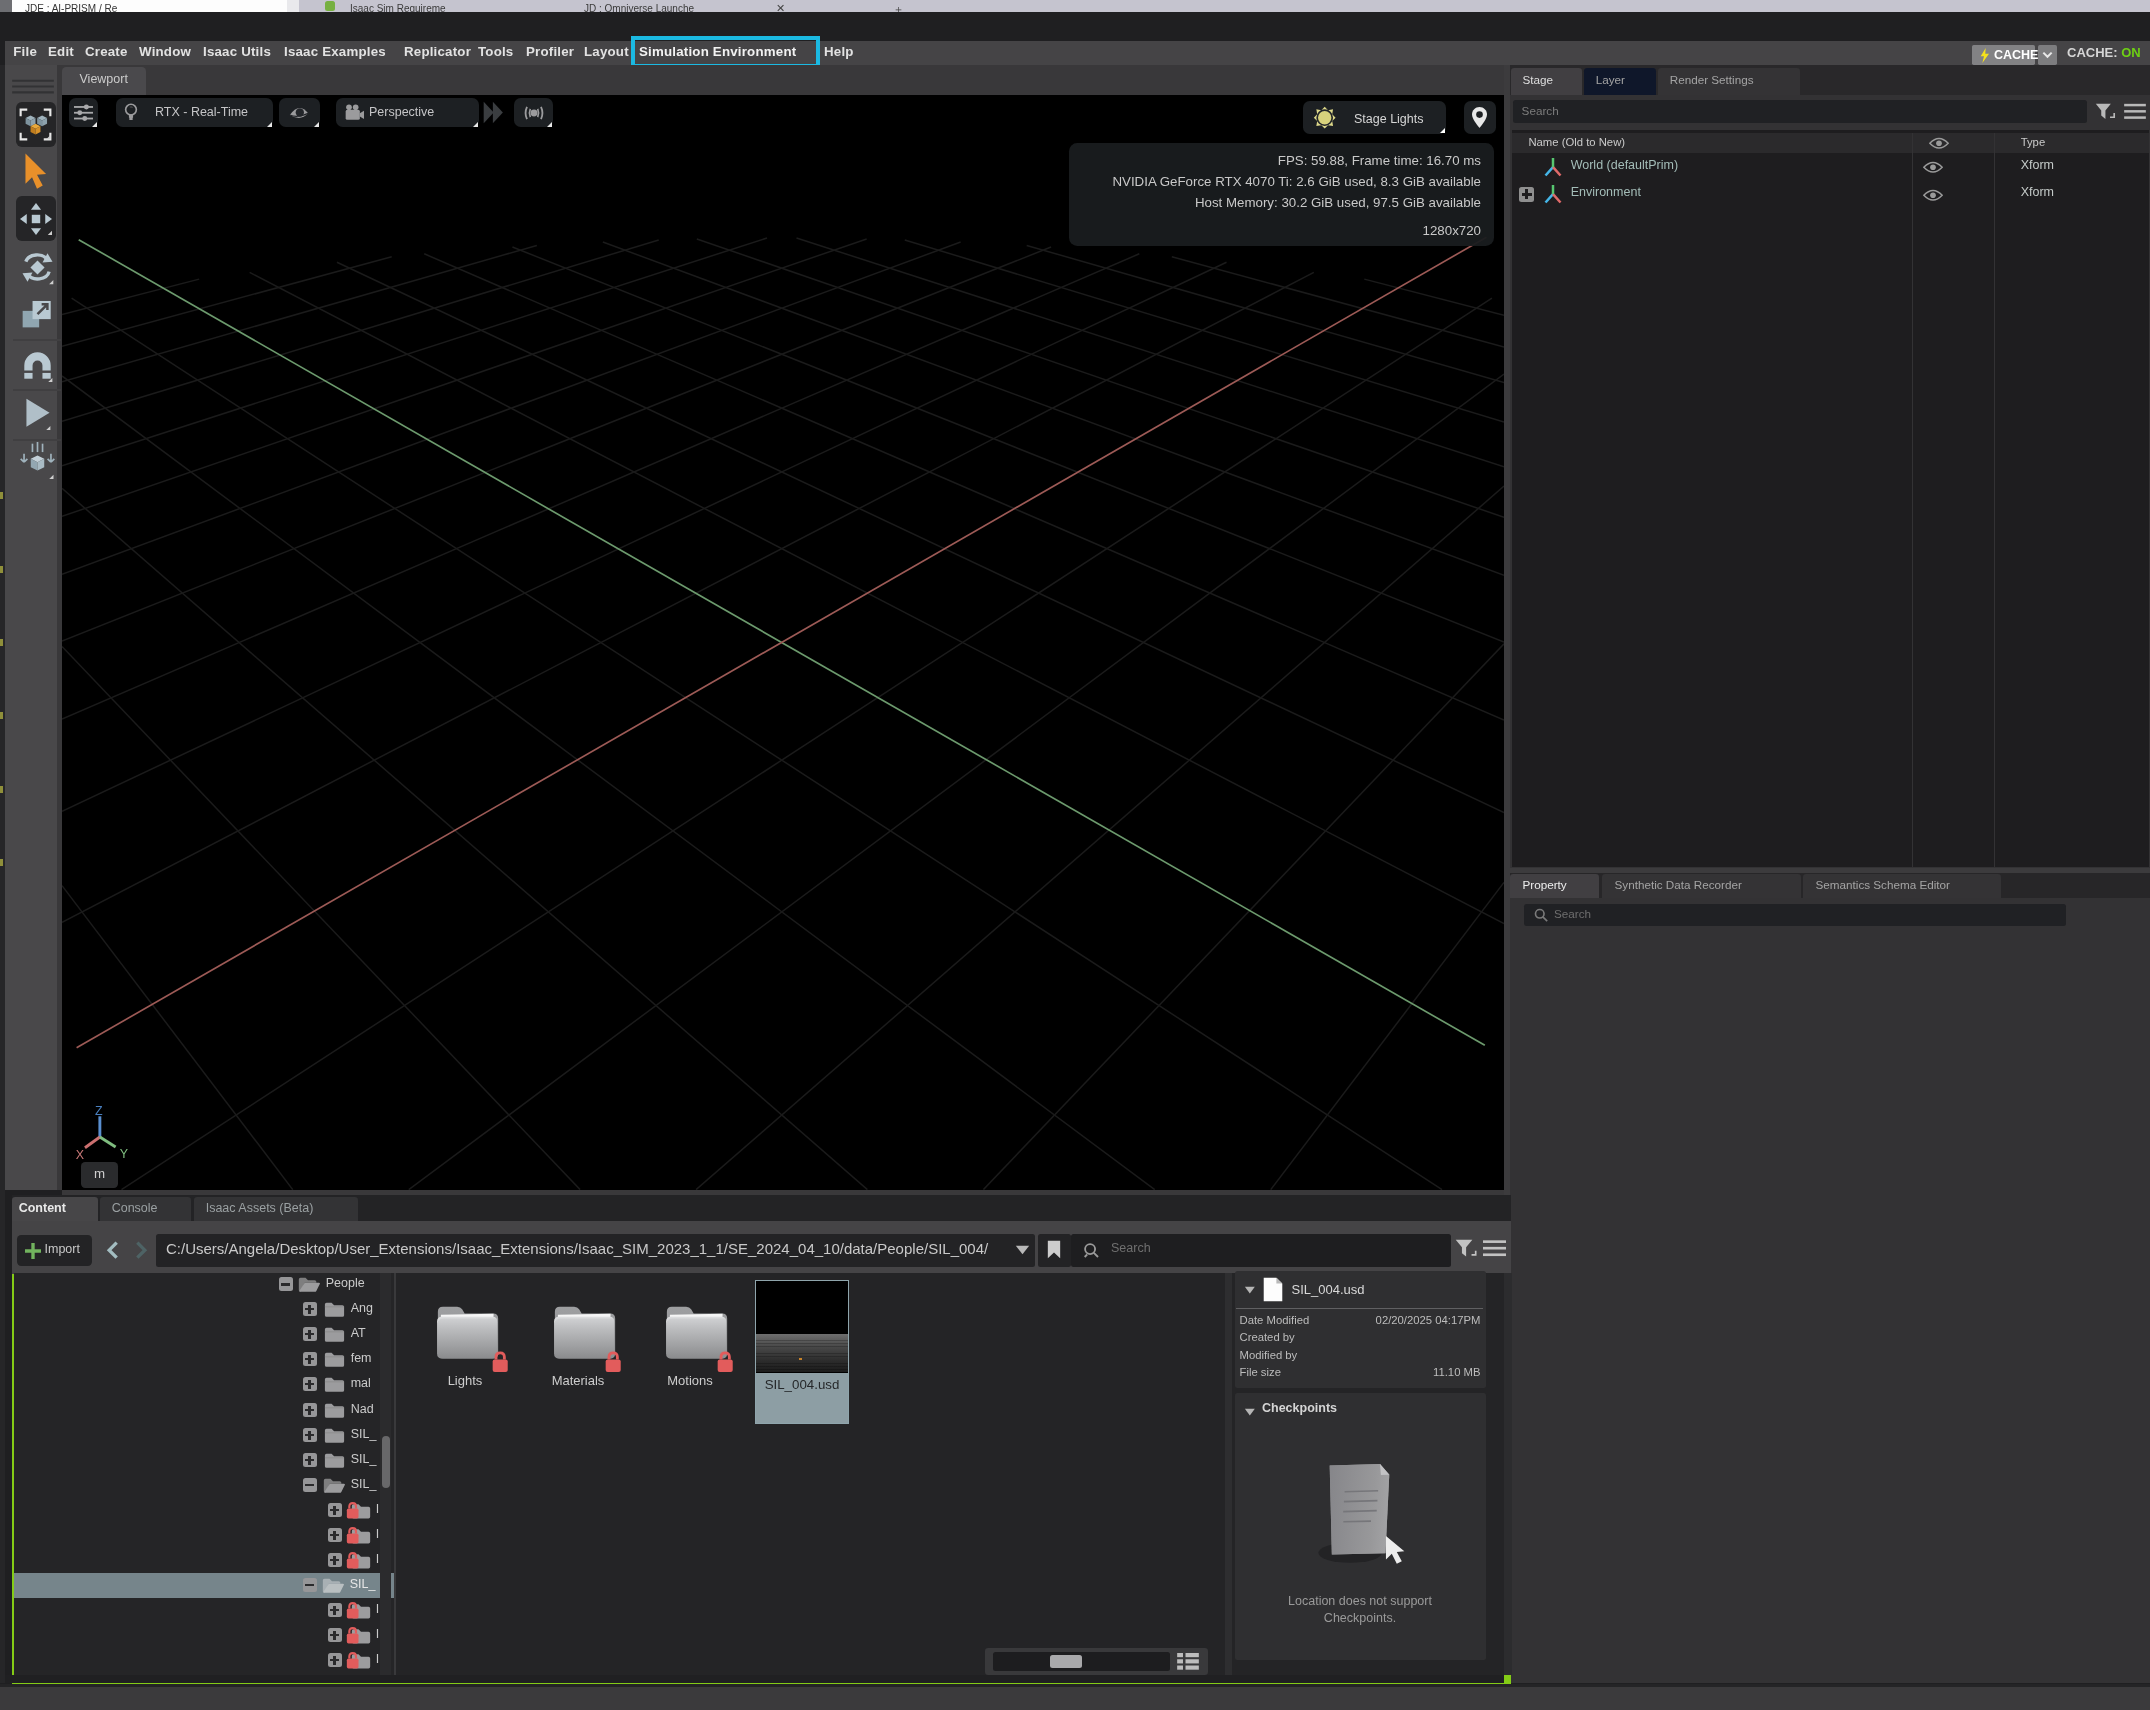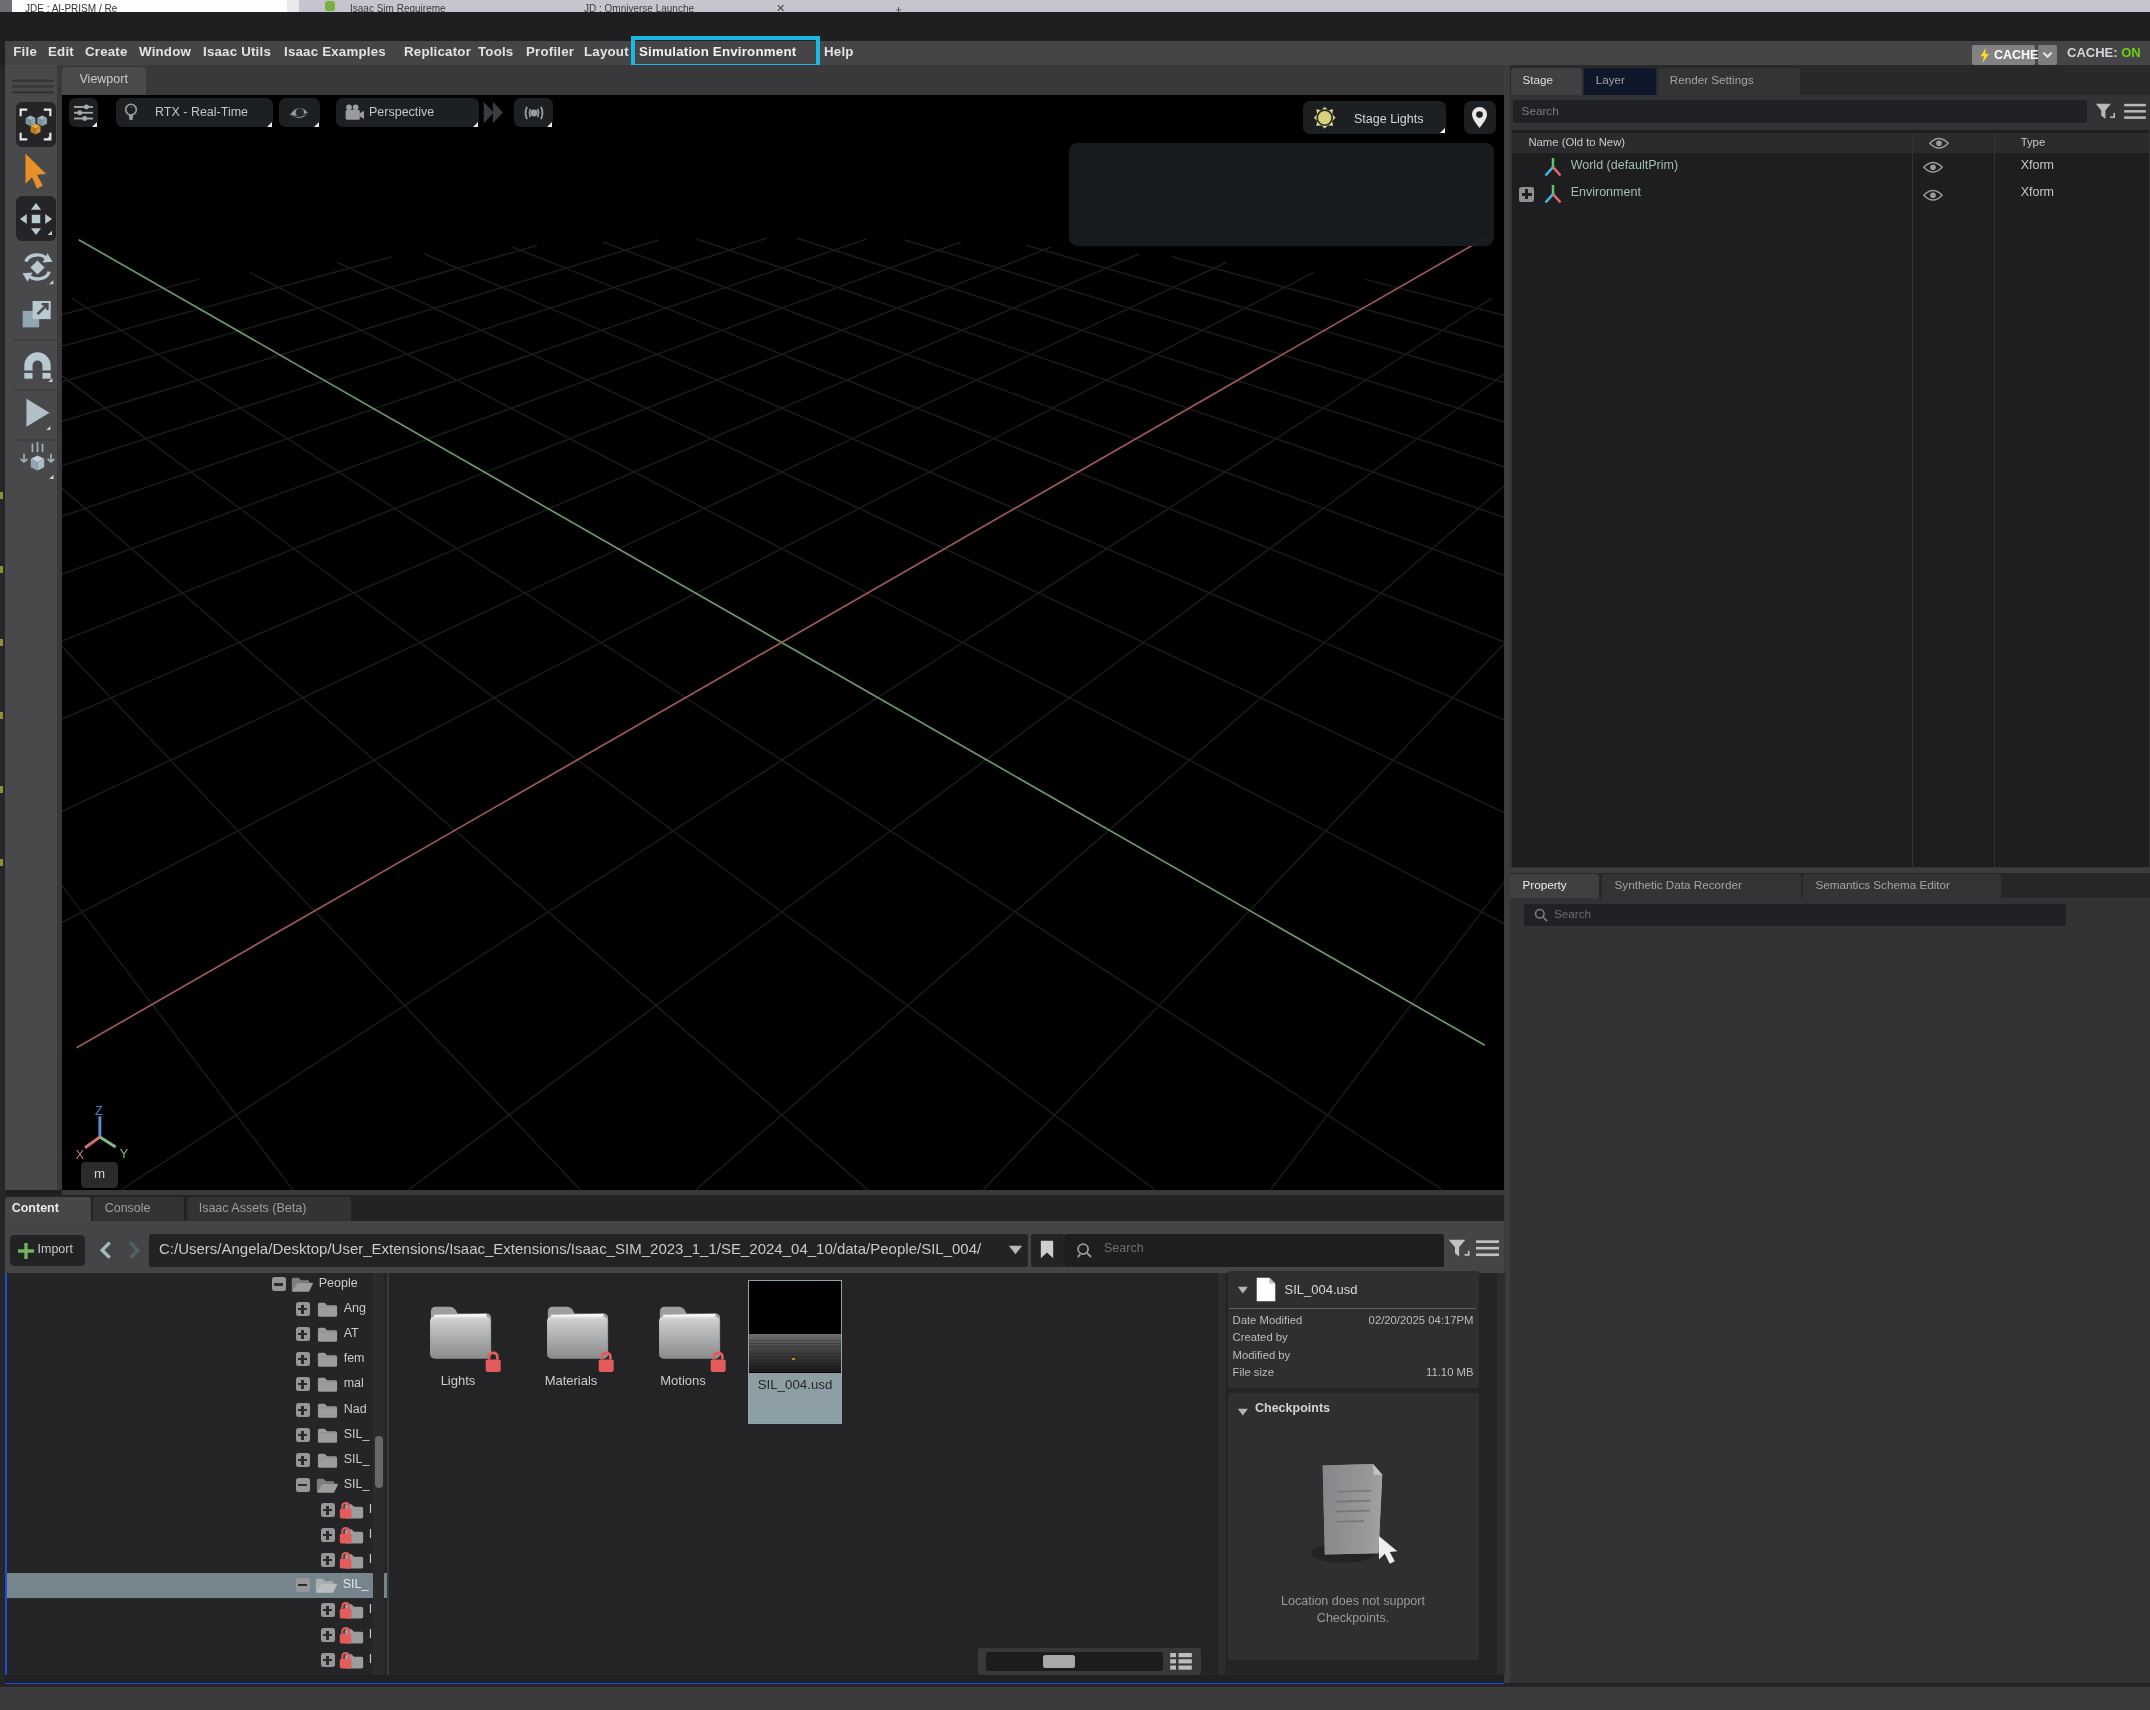--- a/index.html
+++ b/index.html
@@ -260,20 +260,26 @@
     <span class="abs" style="left:51px;top:11px;font-size:12.5px;color:#d6d6d6">Stage Lights</span>
     <div class="tri" style="border-bottom-color:#fff"></div>
   </div>
   <div class="abs" style="left:1402px;top:5.8px;width:32px;height:33px;background:#1d2023;border-radius:6.7px">
     <svg class="abs" style="left:8.3px;top:5.8px" width="15" height="21" viewBox="0 0 18 25">
       <path d="M9 0 C 4 0 0 4 0 9 C 0 15 9 25 9 25 C 9 25 18 15 18 9 C 18 4 14 0 9 0 Z" fill="#e8e8e8"></path>
       <circle cx="9" cy="9" r="4" fill="#1d2023"></circle>
     </svg>
   </div>
   <div class="abs" style="left:1007px;top:48px;width:425px;height:103px;background:#191c1f;border-radius:8.3px;opacity:0.95"></div>
+  <div class="abs" style="left:0;top:48px;width:1419px;height:103px;text-align:right;font-size:13.3px;color:#c9c9c9">
+    <div class="abs" style="right:0;top:10px;white-space:nowrap">FPS: 59.88, Frame time: 16.70 ms</div>
+    <div class="abs" style="right:0;top:31px;white-space:nowrap">NVIDIA GeForce RTX 4070 Ti: 2.6 GiB used, 8.3 GiB available</div>
+    <div class="abs" style="right:0;top:52px;white-space:nowrap">Host Memory: 30.2 GiB used, 97.5 GiB available</div>
+    <div class="abs" style="right:0;top:80px;white-space:nowrap">1280x720</div>
+  </div>
   <svg class="abs" style="left:13.3px;top:1011px" width="63" height="67" viewBox="0 0 76 80">
     <line x1="30" y1="37" x2="30" y2="12" stroke="#5a8fd0" stroke-width="3.5"></line>
     <line x1="30" y1="37" x2="12" y2="50" stroke="#cc7070" stroke-width="3.5"></line>
     <line x1="30" y1="37" x2="49" y2="49" stroke="#7fbc7f" stroke-width="3.5"></line>
     <text x="24" y="10" fill="#4a80c0" font-size="15" font-family="Liberation Sans">Z</text>
     <text x="1" y="64" fill="#c87878" font-size="15" font-family="Liberation Sans">X</text>
     <text x="54" y="62" fill="#7fbc7f" font-size="15" font-family="Liberation Sans">Y</text>
   </svg>
   <div class="abs" style="left:19px;top:1067px;width:37px;height:26px;background:#2a2b2d;border-radius:4.2px;text-align:center;font-size:13.3px;color:#cfcfcf"><span style="position:relative;top:4.2px">m</span></div>
 </div>
@@ -362,21 +368,21 @@
   </div>
   <div class="abs" style="left:14px;top:839px;width:542px;height:22px;background:#202124;border-radius:2.5px">
     <svg class="abs" style="left:10px;top:4.2px" width="14" height="14" viewBox="0 0 17 17">
           <circle cx="7" cy="7" r="5.2" fill="none" stroke="#7a7a7a" stroke-width="2"></circle>
           <line x1="11" y1="11" x2="16" y2="16" stroke="#7a7a7a" stroke-width="2"></line>
         </svg>
     <span class="abs" style="left:30px;top:3.3px;font-size:11.7px;color:#6e6e6e">Search</span>
   </div>
 </div>
 <div class="abs" style="left:62px;top:1190px;width:1442px;height:5px;background:#39383a"></div>
-<div class="abs" style="left:5px;top:1195px;width:1499px;height:489px;background:#1d4ed8">
+<div class="abs" style="left:12px;top:1195px;width:1499px;height:489px;background:#84cc16">
   <div class="abs" style="left:0;top:0;width:1499px;height:26px;background:#232325">
     <div class="abs" style="left:0;top:1.7px;width:86px;height:24px;background:#474648;border-radius:3.3px 3.3px 0 0">
           <span class="abs" style="left:6.7px;top:4.2px;font-size:12.5px;font-weight:700;color:#e9e9e9">Content</span>
         </div>
     <div class="abs" style="left:88px;top:1.7px;width:91px;height:24px;background:#333335;border-radius:3.3px 3.3px 0 0">
           <span class="abs" style="left:11.7px;top:4.2px;font-size:12.5px;color:#9aa0a2">Console</span>
         </div>
     <div class="abs" style="left:182px;top:1.7px;width:164px;height:24px;background:#333335;border-radius:3.3px 3.3px 0 0">
           <span class="abs" style="left:11.7px;top:4.2px;font-size:12.5px;color:#9aa0a2">Isaac Assets (Beta)</span>
         </div>

